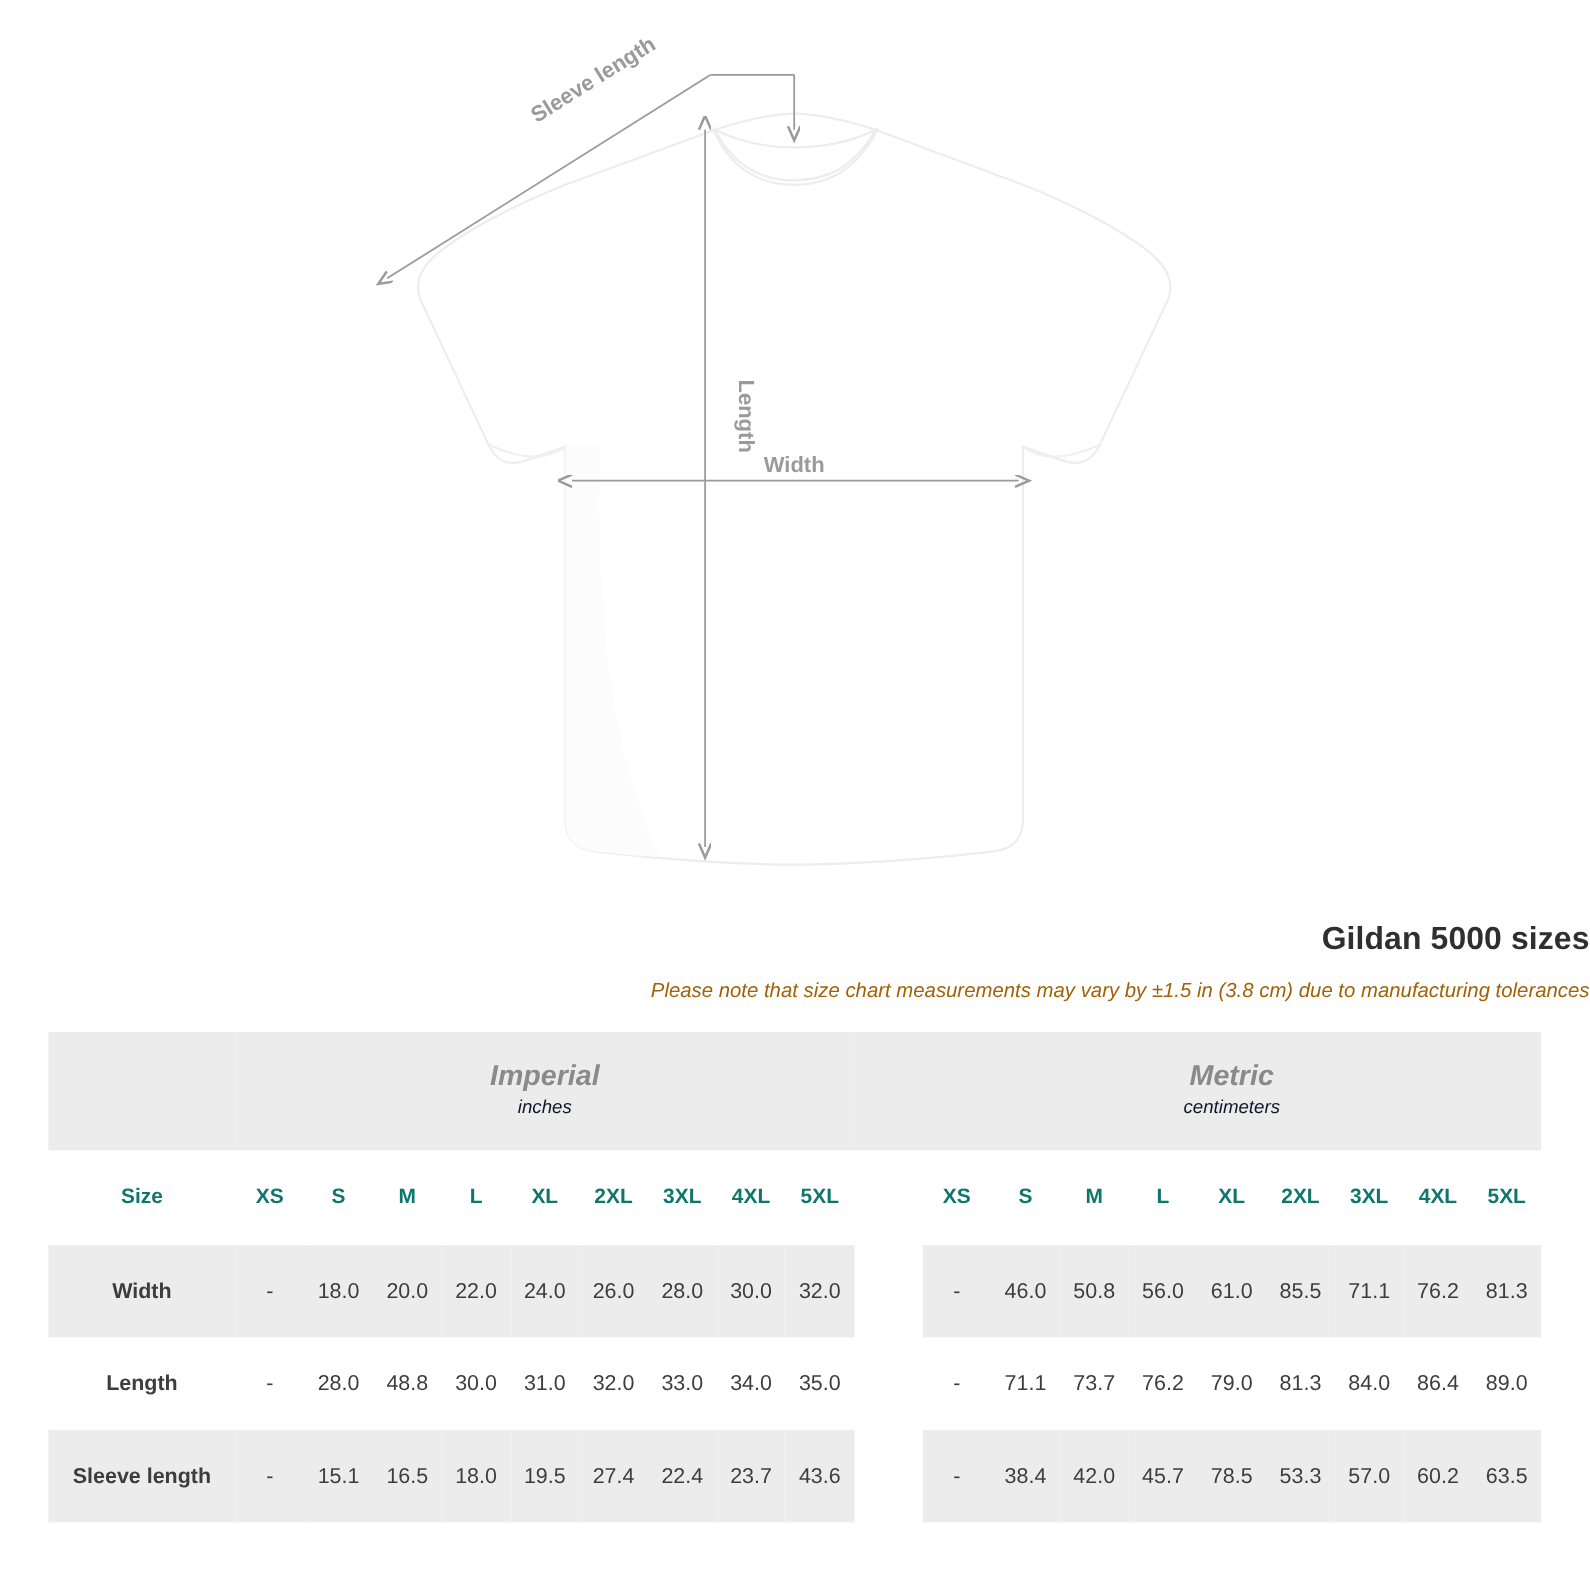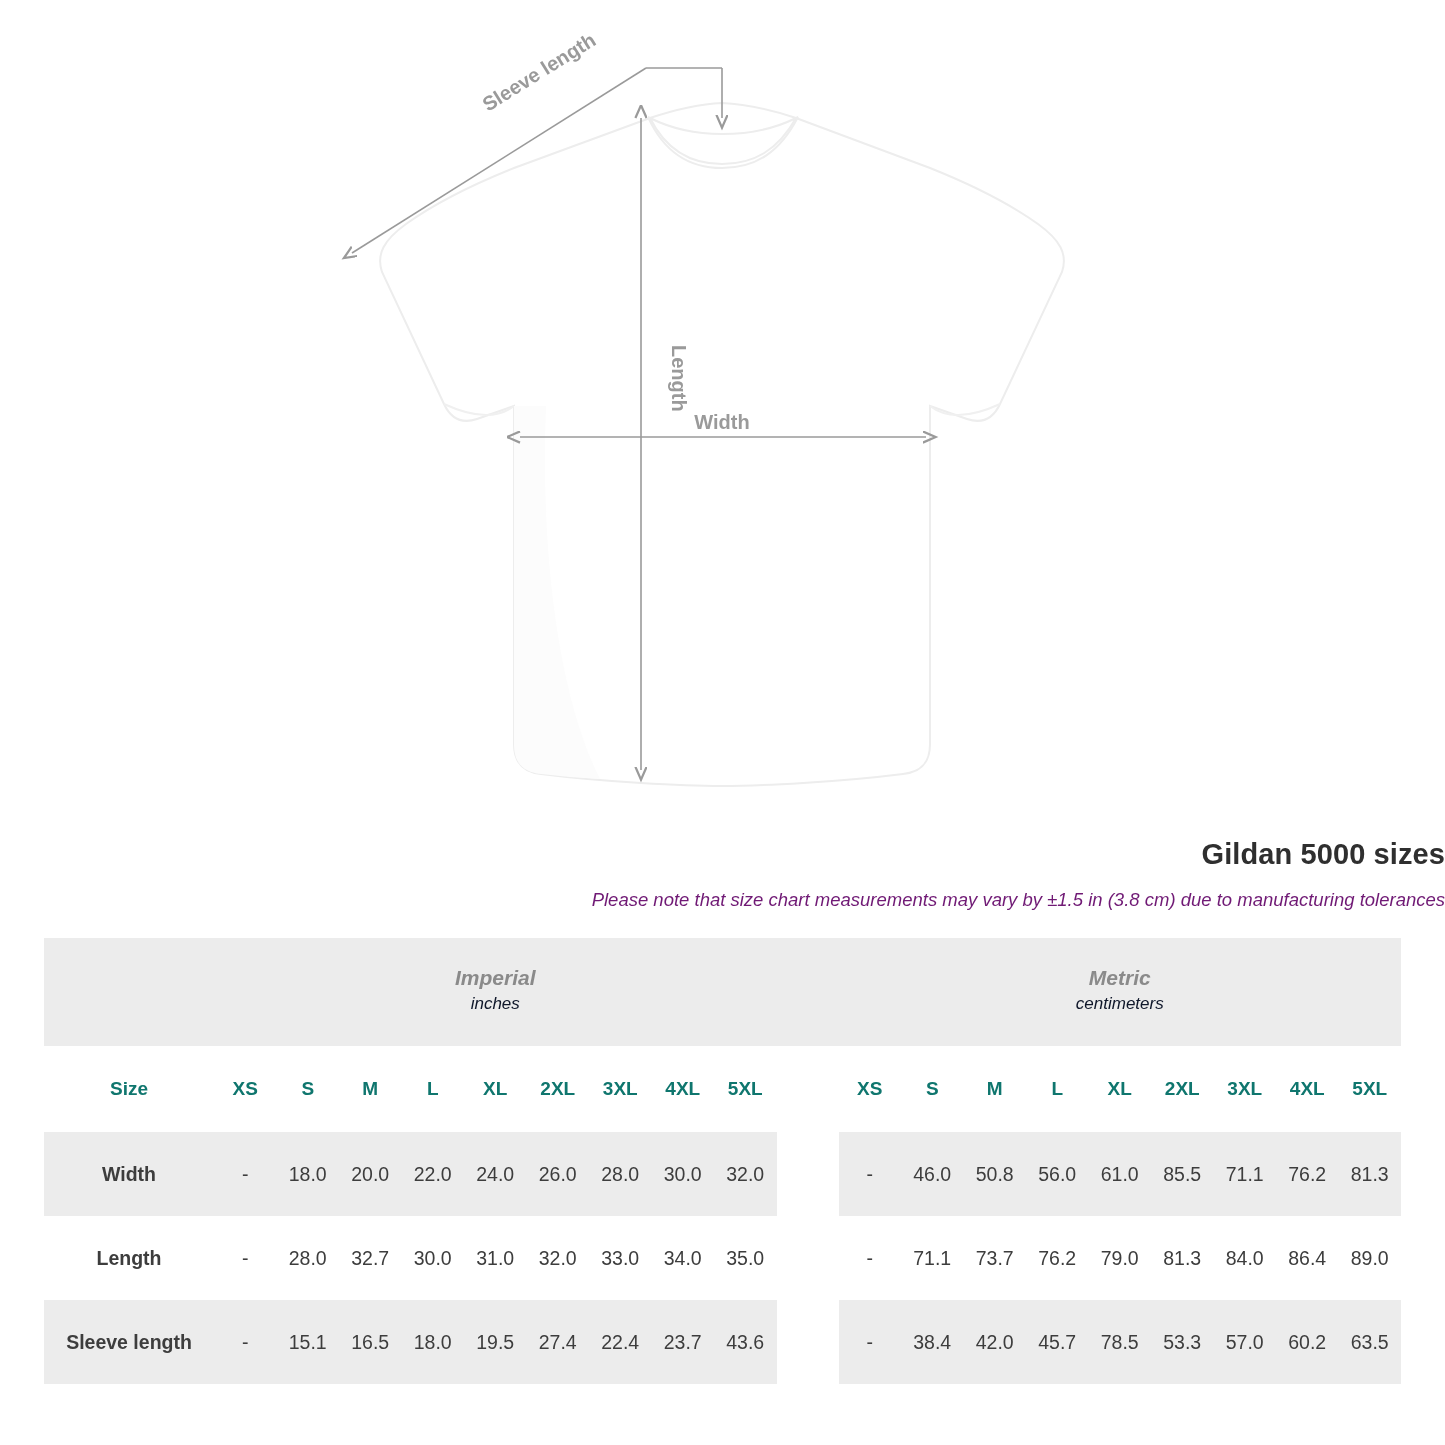--- a/index.html
+++ b/index.html
@@ -38,21 +38,21 @@
   .chart-title {
     font-size: 29px;
     font-weight: bold;
     color: #2f2f2f;
     letter-spacing: 0.1px;
   }
   .chart-note {
     margin-top: 18px;
     font-size: 18.5px;
     font-style: italic;
-    color: #701a75;
+    color: #a16207;
   }
 
   
   .table-wrap {
     margin: 27px 44px 0 44px;
     width: 1357px;
   }
   table.size-table {
     border-collapse: collapse;
     width: 100%;
@@ -62,21 +62,21 @@
     padding: 0;
     text-align: center;
     vertical-align: middle;
   }
 
   .unit-band td {
     background: #ececec;
     height: 108px;
   }
   .unit-name {
-    font-size: 21px;
+    font-size: 26px;
     font-style: italic;
     font-weight: bold;
     color: #8a8a8a;
     line-height: 1.15;
   }
   .unit-sub {
     font-size: 17px;
     font-style: italic;
     color: #0f172a;
     line-height: 1.6;
@@ -270,21 +270,21 @@
           <td>85.5</td>
           <td>71.1</td>
           <td>76.2</td>
           <td>81.3</td>
         </tr>
 
         <tr class="data-row plain">
           <td class="rowlabel">Length</td>
           <td>-</td>
           <td>28.0</td>
-          <td>32.7</td>
+          <td>48.8</td>
           <td>30.0</td>
           <td>31.0</td>
           <td>32.0</td>
           <td>33.0</td>
           <td>34.0</td>
           <td>35.0</td>
           <td class="gapcell"></td>
           <td>-</td>
           <td>71.1</td>
           <td>73.7</td>

